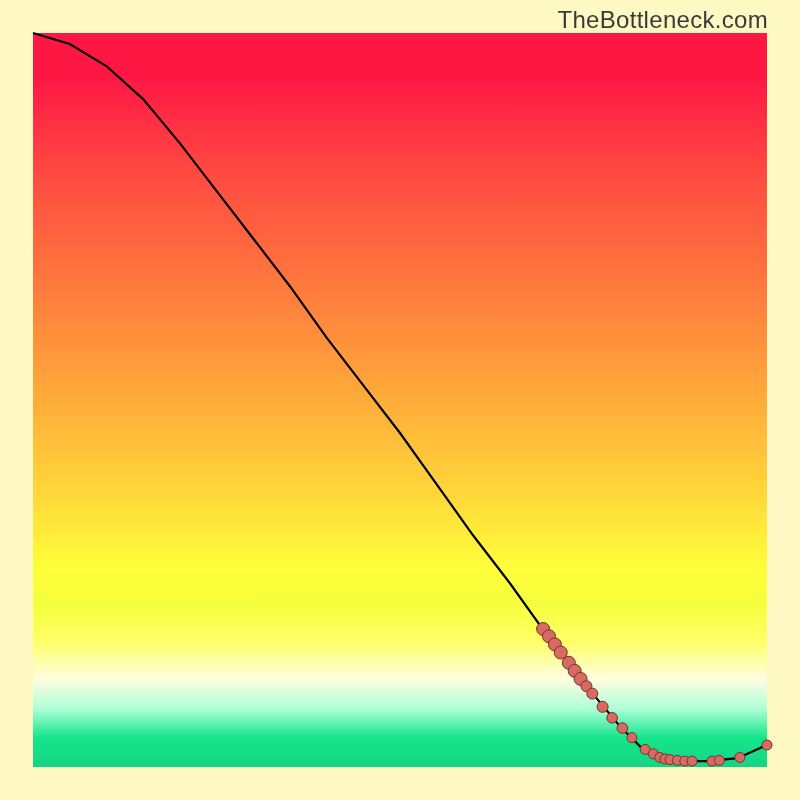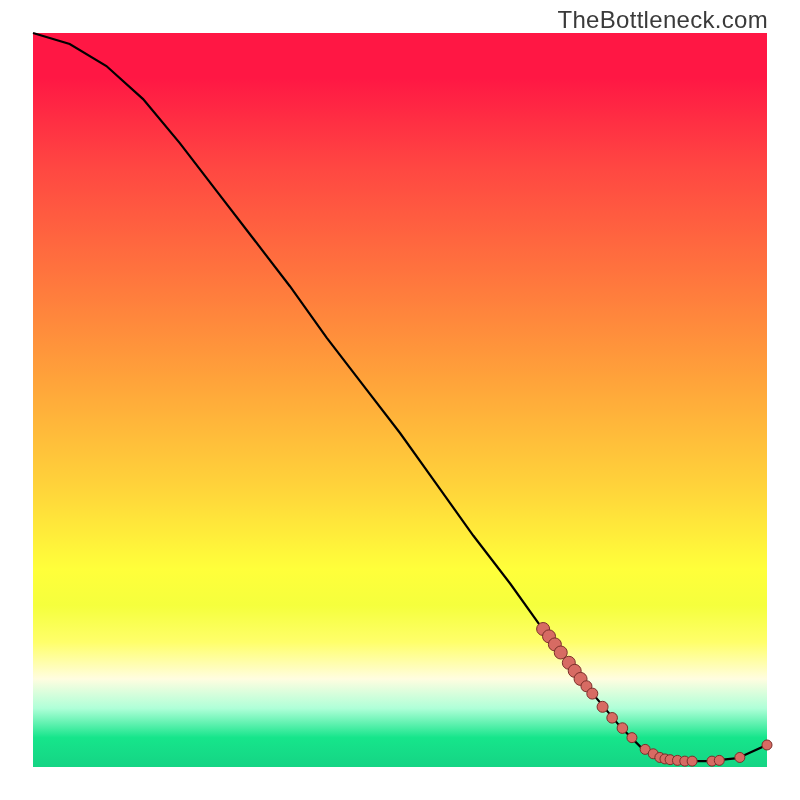--- a/index.html
+++ b/index.html
@@ -8,21 +8,21 @@
     width: 800px;
     height: 800px;
     background: #000;
     overflow: hidden;
     font-family: Arial, Helvetica, sans-serif;
   }
   .frame {
     position: relative;
     width: 800px;
     height: 800px;
-    background: #ffffff;
+    background: #fef9c3;
     text-decoration: underline;
   }
   .plot-area {
     position: absolute;
     left: 33px;
     top: 33px;
     width: 734px;
     height: 734px;
     background: linear-gradient(to bottom,
       #ff1744 0%,

